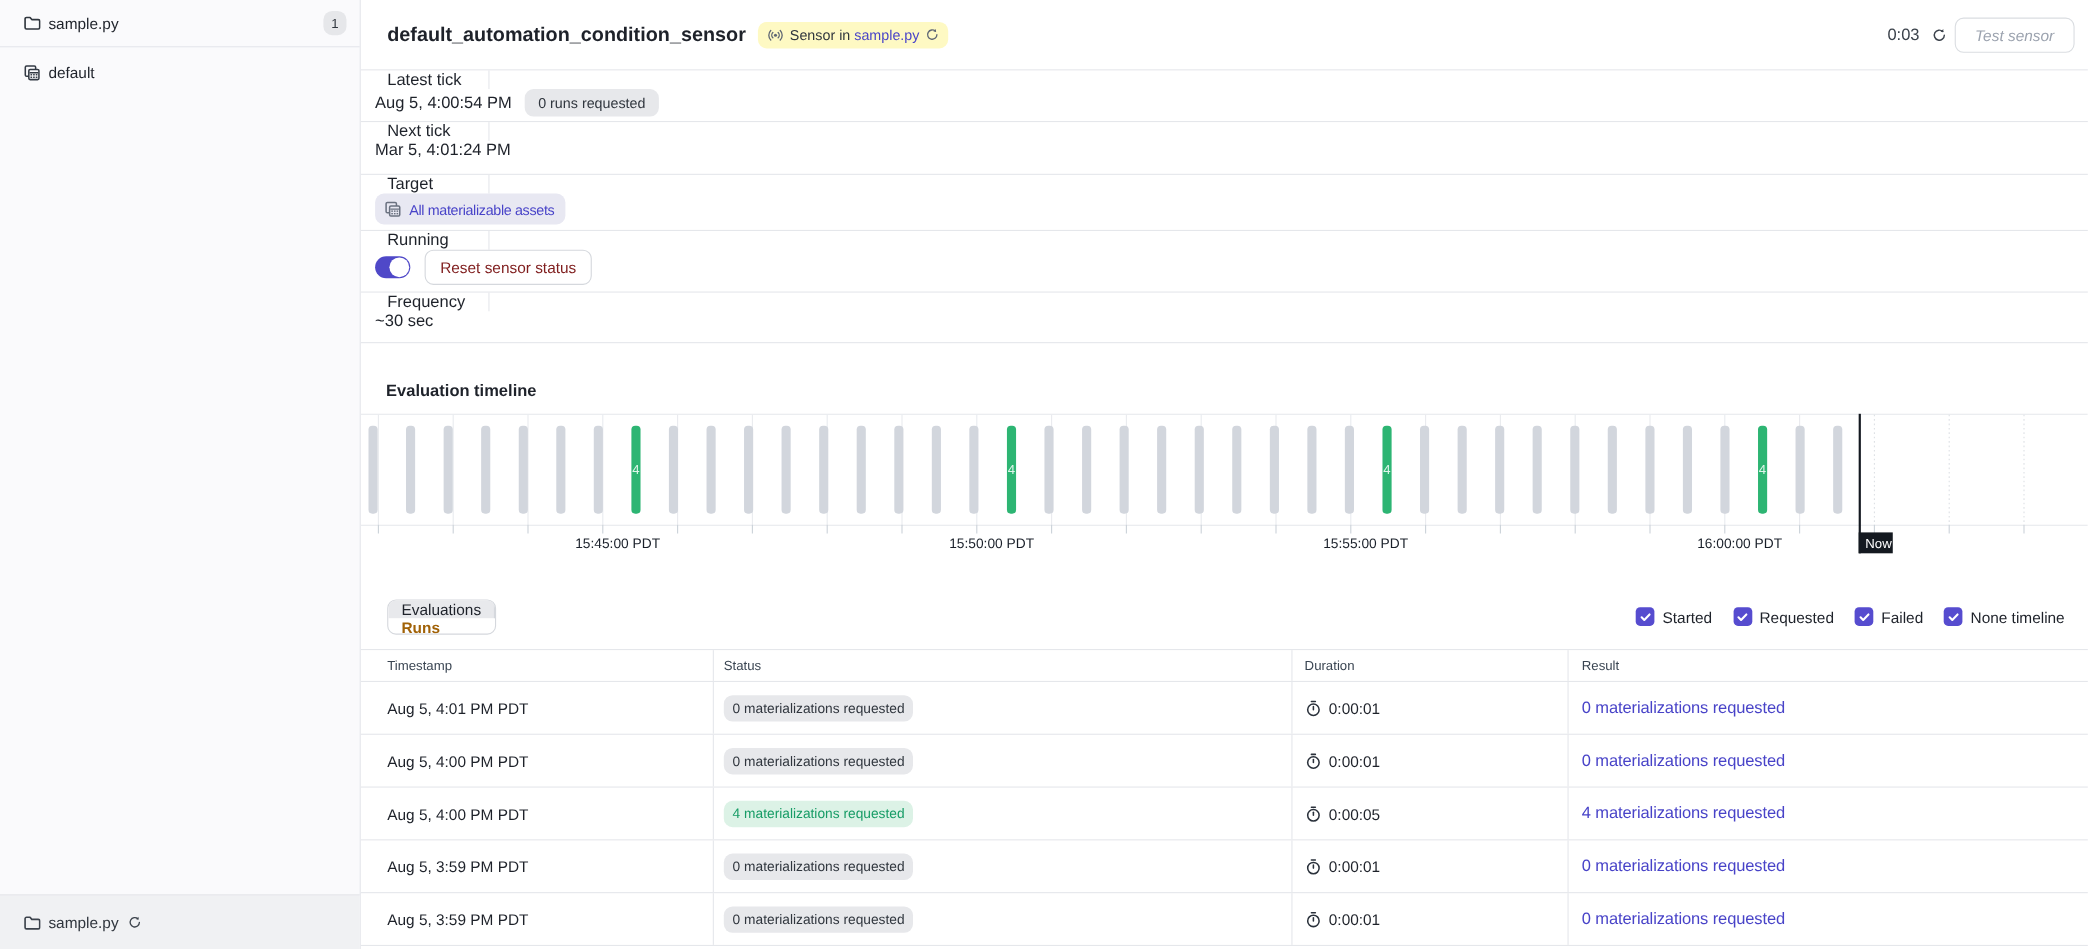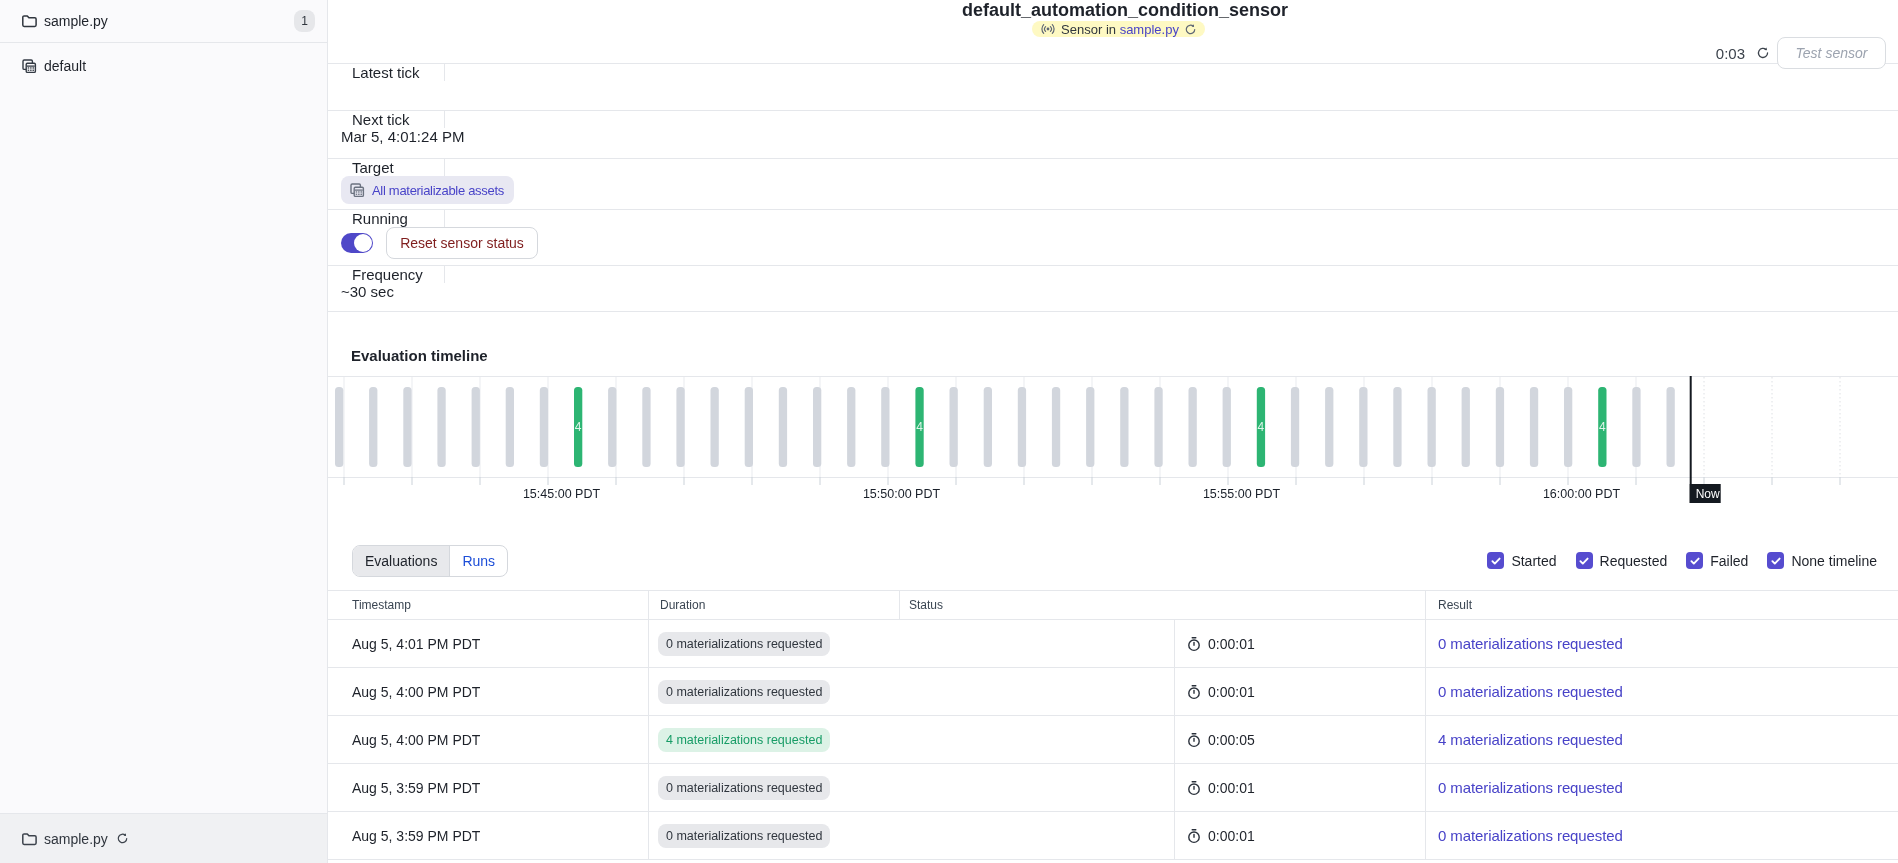--- a/index.html
+++ b/index.html
@@ -12,21 +12,21 @@
 #srow1 { height:43px; border-bottom:1px solid #E5E7EB; }
 .sname { margin-left:7px; font-size:14px; color:#1E222A; }
 .badge { margin-left:auto; background:#E6E7EA; color:#30363E; border-radius:8px;
   min-width:21px; height:22px; line-height:22px; text-align:center; font-size:12px; padding:0 5px; }
 #srow2 { height:46px; }
 #sbottom { position:absolute; left:0; right:0; bottom:0; height:50px; background:#F0F1F3;
   border-top:1px solid #E5E7EB; display:flex; align-items:center; padding-left:21px; }
 #sbottom .sname { color:#30363E; margin-right:8px; }
 
 #hdr { position:absolute; left:328px; top:0; width:1570px; height:64px;
-  border-bottom:1px solid #E5E7EB; display:flex; align-items:center;flex-direction:column; }
+  border-bottom:1px solid #E5E7EB; display:flex; align-items:center; }
 #hdr h1 { font-size:18px; font-weight:bold; margin-left:24px; letter-spacing:0; }
 .hchip { margin-left:11px; height:24px; background:#fef9c3; border-radius:8px;
   display:inline-flex; align-items:center; padding:0 8px; font-size:13px; color:#30363E; gap:5px;}
 .hchip a { color:#4843C8; }
 #hdr .right { margin-left:auto; display:flex; align-items:center; margin-right:12px; }
 #t003 { font-size:15px; color:#3C434C; }
 #hdr .right svg { margin-left:11px; }
 #testbtn { margin-left:7px; width:109px; height:32px; border:1px solid #DADDE1; border-radius:8px;
   background:#fff; color:#9CA3AF; font-size:14px; font-family:inherit;font-style:italic; }
 
@@ -42,24 +42,24 @@
 .toggle { width:32px; height:20px; border-radius:10px; background:#4F48C8; position:relative; }
 .toggle::after { content:""; position:absolute; right:1px; top:1px; width:18px; height:18px;
   border-radius:50%; background:#fff; }
 .rbtn { margin-left:13px; width:152px; height:32px; border:1px solid #D5D8DD; border-radius:8px;
   background:#fff; font-size:14px; color:#7f1d1d; font-family:inherit; }
 
 #ttitle { position:absolute; left:351px; top:347px; font-size:15px; font-weight:bold; }
 .timeline { position:absolute; left:328px; top:376px; }
 
 #seg { position:absolute; left:352px; top:545px; height:32px; display:flex;
-  border:1px solid #D5D8DD; border-radius:8px; overflow:hidden; background:#fff; }
+  border:1px solid #D5D8DD; border-radius:8px; overflow:hidden; background:#fff;flex-direction:column; }
 .segi { display:flex; align-items:center; padding:0 12px; font-size:14px; }
 #seg .on { background:#E8E9EC; border-right:1px solid #D5D8DD; color:#1E222A; }
-#seg .off { color:#1d4ed8; }
+#seg .off { color:#a16207;font-weight:bold; }
 #cbrow { position:absolute; top:552px; right:21px; display:flex; align-items:center; gap:19px; }
 .cb { display:inline-flex; align-items:center; gap:7px; }
 .cbbox { width:17px; height:17px; border-radius:4px; background:#564CCF; display:inline-flex;
   align-items:center; justify-content:center; }
 .cbl { font-size:14px; }
 
 #tbl { position:absolute; left:328px; top:590px; width:1570px; border-top:1px solid #E5E7EB; }
 .th { display:flex; height:29px; border-bottom:1px solid #E5E7EB; }
 .tr { display:flex; height:48px; border-bottom:1px solid #E5E7EB; }
 .td, .hd { display:flex; align-items:center; }
@@ -130,20 +130,21 @@
       <svg width="14" height="14" viewBox="0 0 16 16" fill="none">
         <path d="M13.2 8a5.2 5.2 0 1 1-1.6-3.8" stroke="#3C434C" stroke-width="1.5" stroke-linecap="round"></path>
         <path d="M12.2 1.6v3h-3z" fill="#3C434C"></path>
       </svg>
       <button id="testbtn">Test sensor</button>
     </div>
 </div>
 <div id="meta">
   <div class="mrow" style="height:47px">
       <div class="mlab">Latest tick</div>
+      <div class="mval">Aug 5, 4:00:54 PM<span class="chip" style="margin-left:12px">0 runs requested</span></div>
     </div>
   <div class="mrow" style="height:48px">
       <div class="mlab">Next tick</div>
       <div class="mval">Mar 5, 4:01:24 PM</div>
     </div>
   <div class="mrow" style="height:51px">
       <div class="mlab">Target</div>
       <div class="mval">
         <span class="tchip"><svg width="16" height="16" viewBox="0 0 16 16" fill="none">
             <rect x="2" y="2" width="9.4" height="9.4" rx="1.2" stroke="#6B7280" stroke-width="1.4"></rect>
@@ -308,22 +309,22 @@
         <svg width="12" height="12" viewBox="0 0 12 12" fill="none">
           <path d="M2.4 6.2l2.4 2.4 4.8-5" stroke="#fff" stroke-width="1.9" stroke-linecap="round" stroke-linejoin="round"></path>
         </svg>
       </span>
       <span class="cbl">None timeline</span>
     </span>
   </div>
 <div id="tbl">
   <div class="th">
       <div class="hd c1">Timestamp</div>
+      <div class="hd c2">Status</div>
       <div class="hd c3">Duration</div>
-      <div class="hd c2">Status</div>
       <div class="hd c4">Result</div>
     </div>
   <div class="tr">
 <div class="td c1">Aug 5, 4:01 PM PDT</div>
 <div class="td c2">
         <span class="schip chip-gray">0 materializations requested</span>
       </div>
 <div class="td c3">
         <svg width="16" height="16" viewBox="0 0 16 16" fill="none" stroke="#2A313B" stroke-width="1.4">
           <circle cx="8" cy="9.2" r="5.2"></circle>

